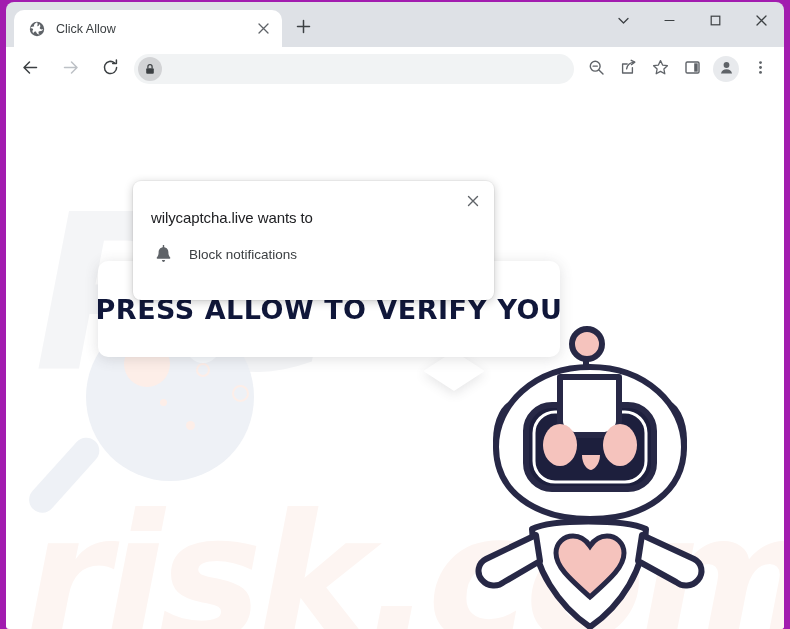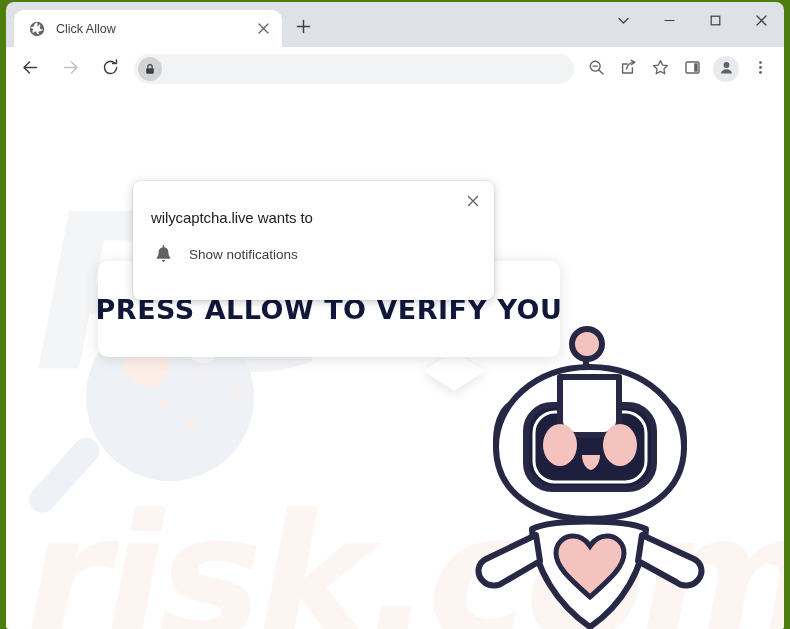--- a/index.html
+++ b/index.html
@@ -8,21 +8,21 @@
     width: 790px; height: 629px;
     overflow: hidden;
     font-family: "Liberation Sans", sans-serif;
     background: #2a5189;
   }
 
   
   .window {
     position: absolute;
     inset: 0;
-    background: #4d7c0f;
+    background: #a21caf;
     padding: 2px 6px 0 6px;
     display: flex;
     flex-direction: column;
   }
 
   
   .tabstrip {
     height: 45px;
     background: #dee1e6;
     border-top-left-radius: 8px;
@@ -578,21 +578,21 @@
       <div class="pd-row">
         <span class="pd-bell">
           <svg width="17" height="18" viewBox="0 0 17 18">
             <path d="M8.5 2.2 C5.4 2.2 3.6 4.4 3.6 7.3 C3.6 10.6 2.4 11.8 1.8 12.6
                      C1.5 13.1 1.8 13.7 2.4 13.7 L14.6 13.7 C15.2 13.7 15.5 13.1 15.2 12.6
                      C14.6 11.8 13.4 10.6 13.4 7.3 C13.4 4.4 11.6 2.2 8.5 2.2 Z" fill="#5f6368"></path>
             <path d="M8.5 0.6 L8.5 2.4" stroke="#5f6368" stroke-width="1.4" stroke-linecap="round"></path>
             <path d="M6.9 15.1 C7.1 16.3 7.7 17 8.5 17 C9.3 17 9.9 16.3 10.1 15.1 Z" fill="#5f6368"></path>
           </svg>
         </span>
-        <span class="pd-rowlabel">Show notifications</span>
+        <span class="pd-rowlabel">Block notifications</span>
       </div>
 
       <div class="pd-actions">
       </div>
     </div>
 
   </div>
 </div>
 
 </body></html>

